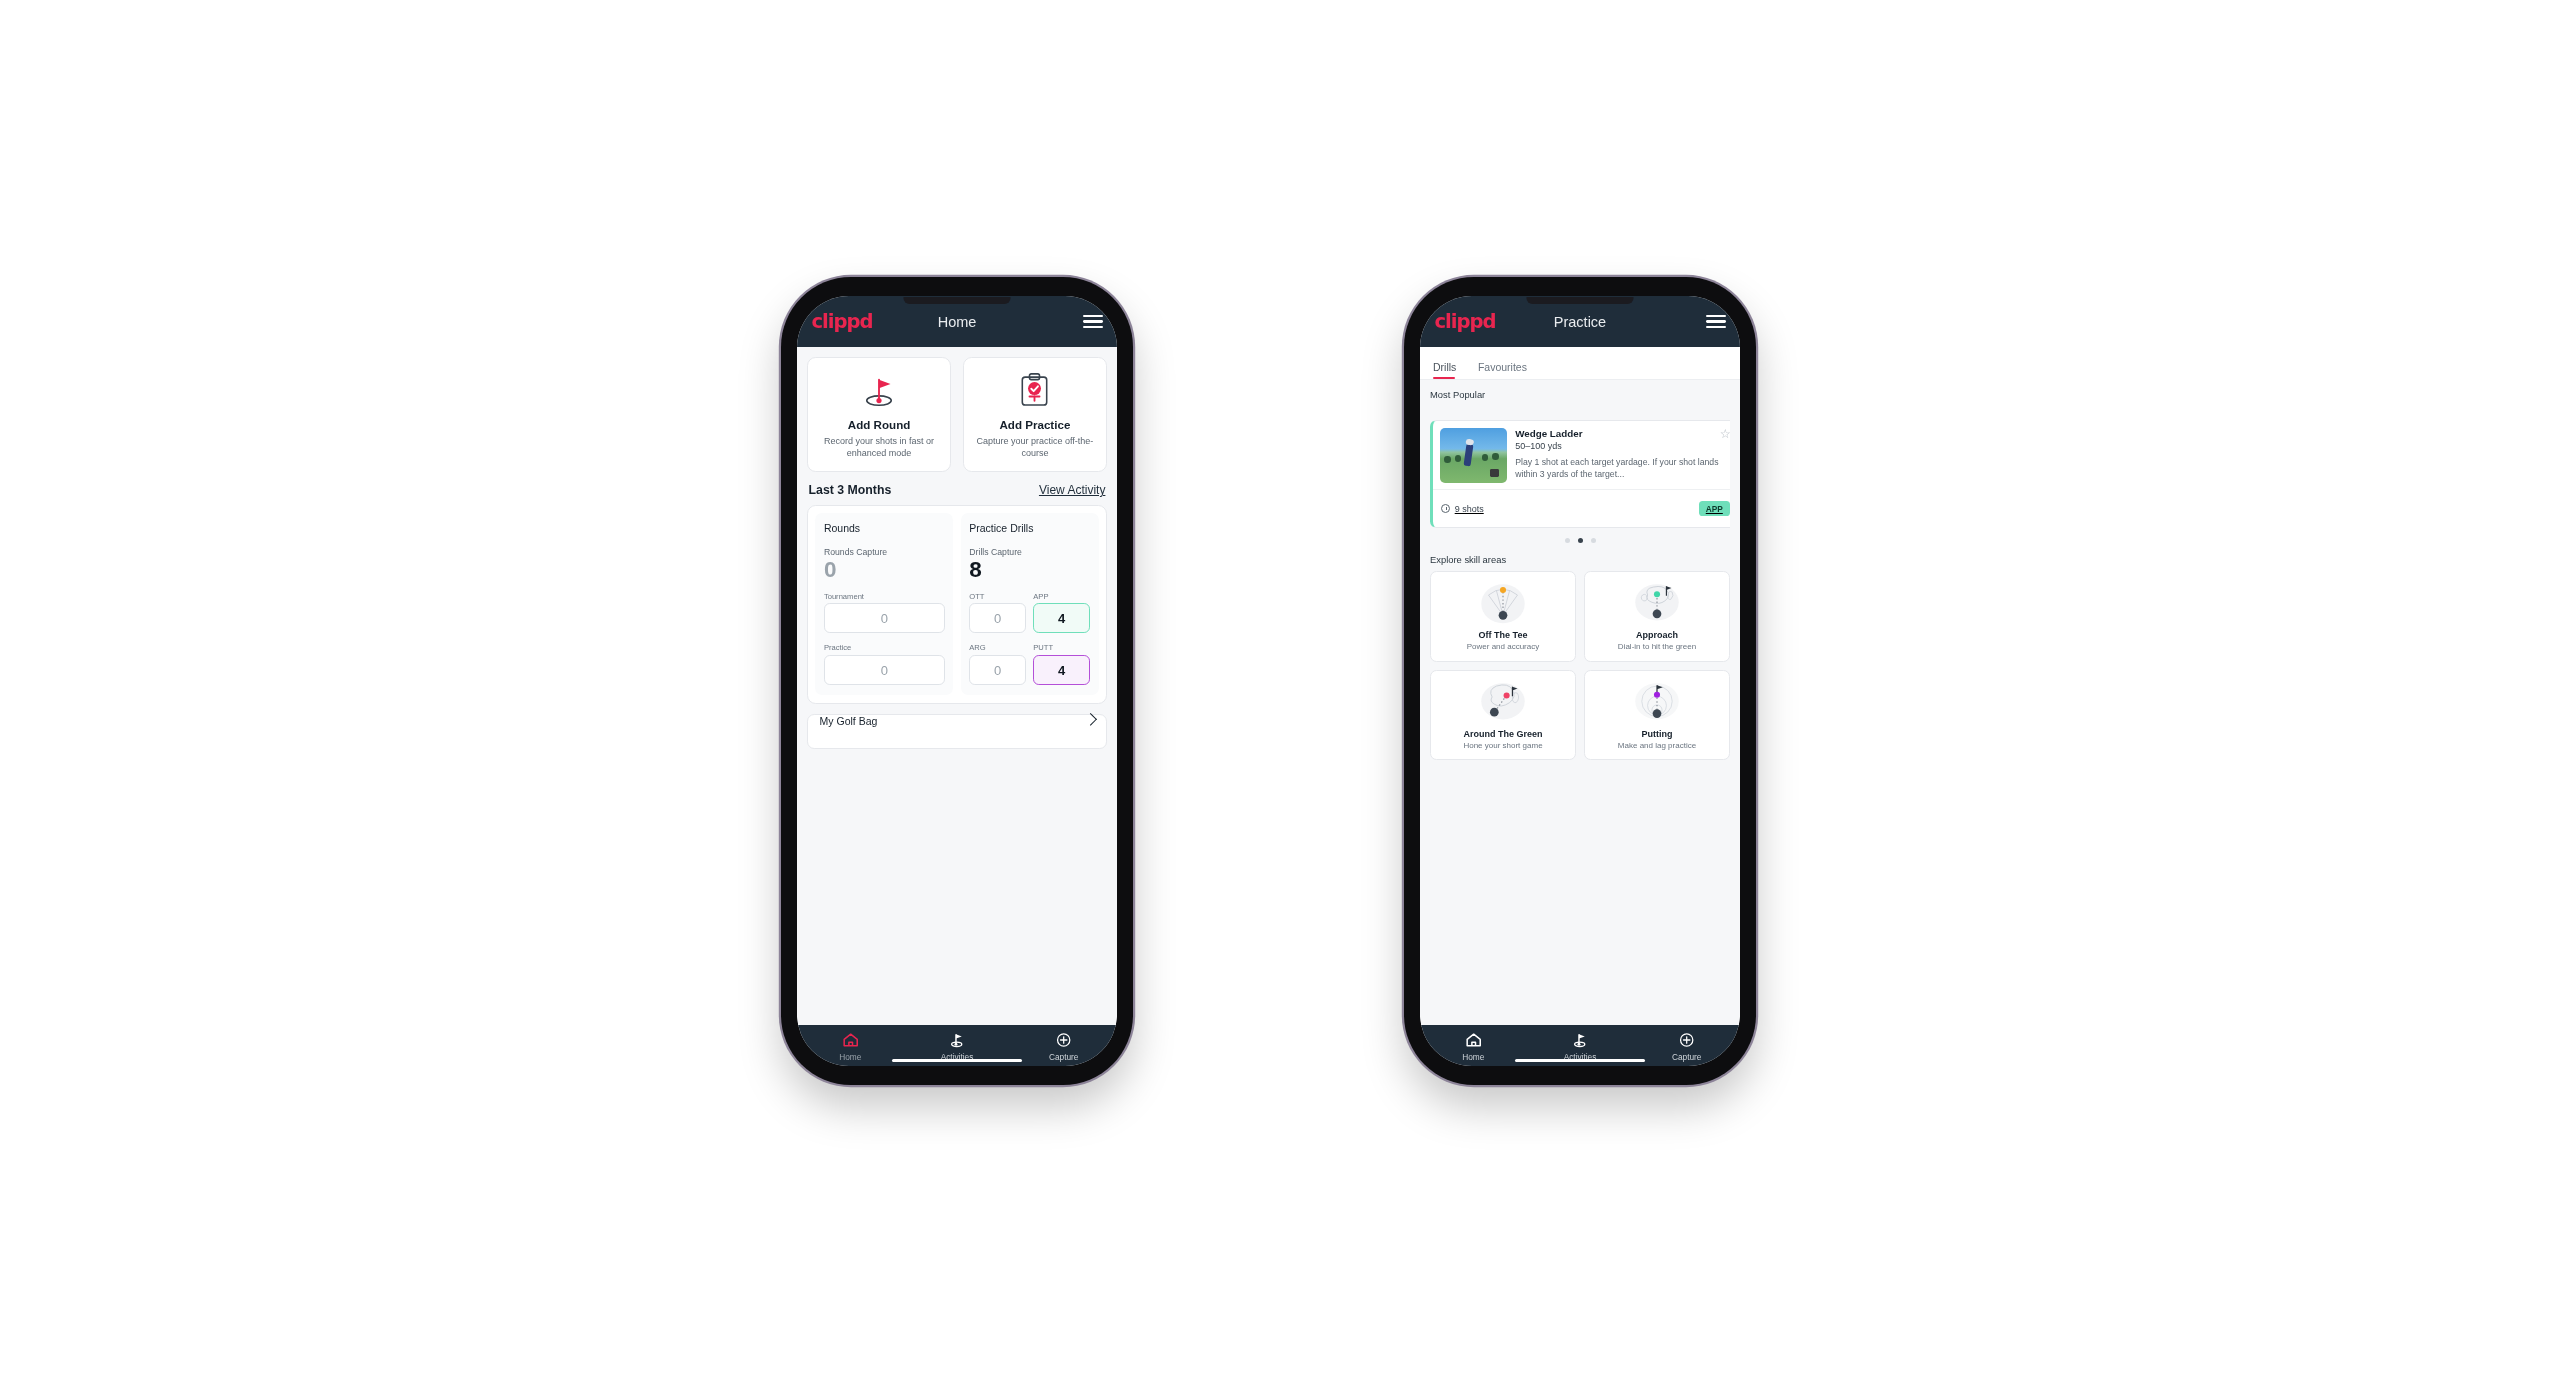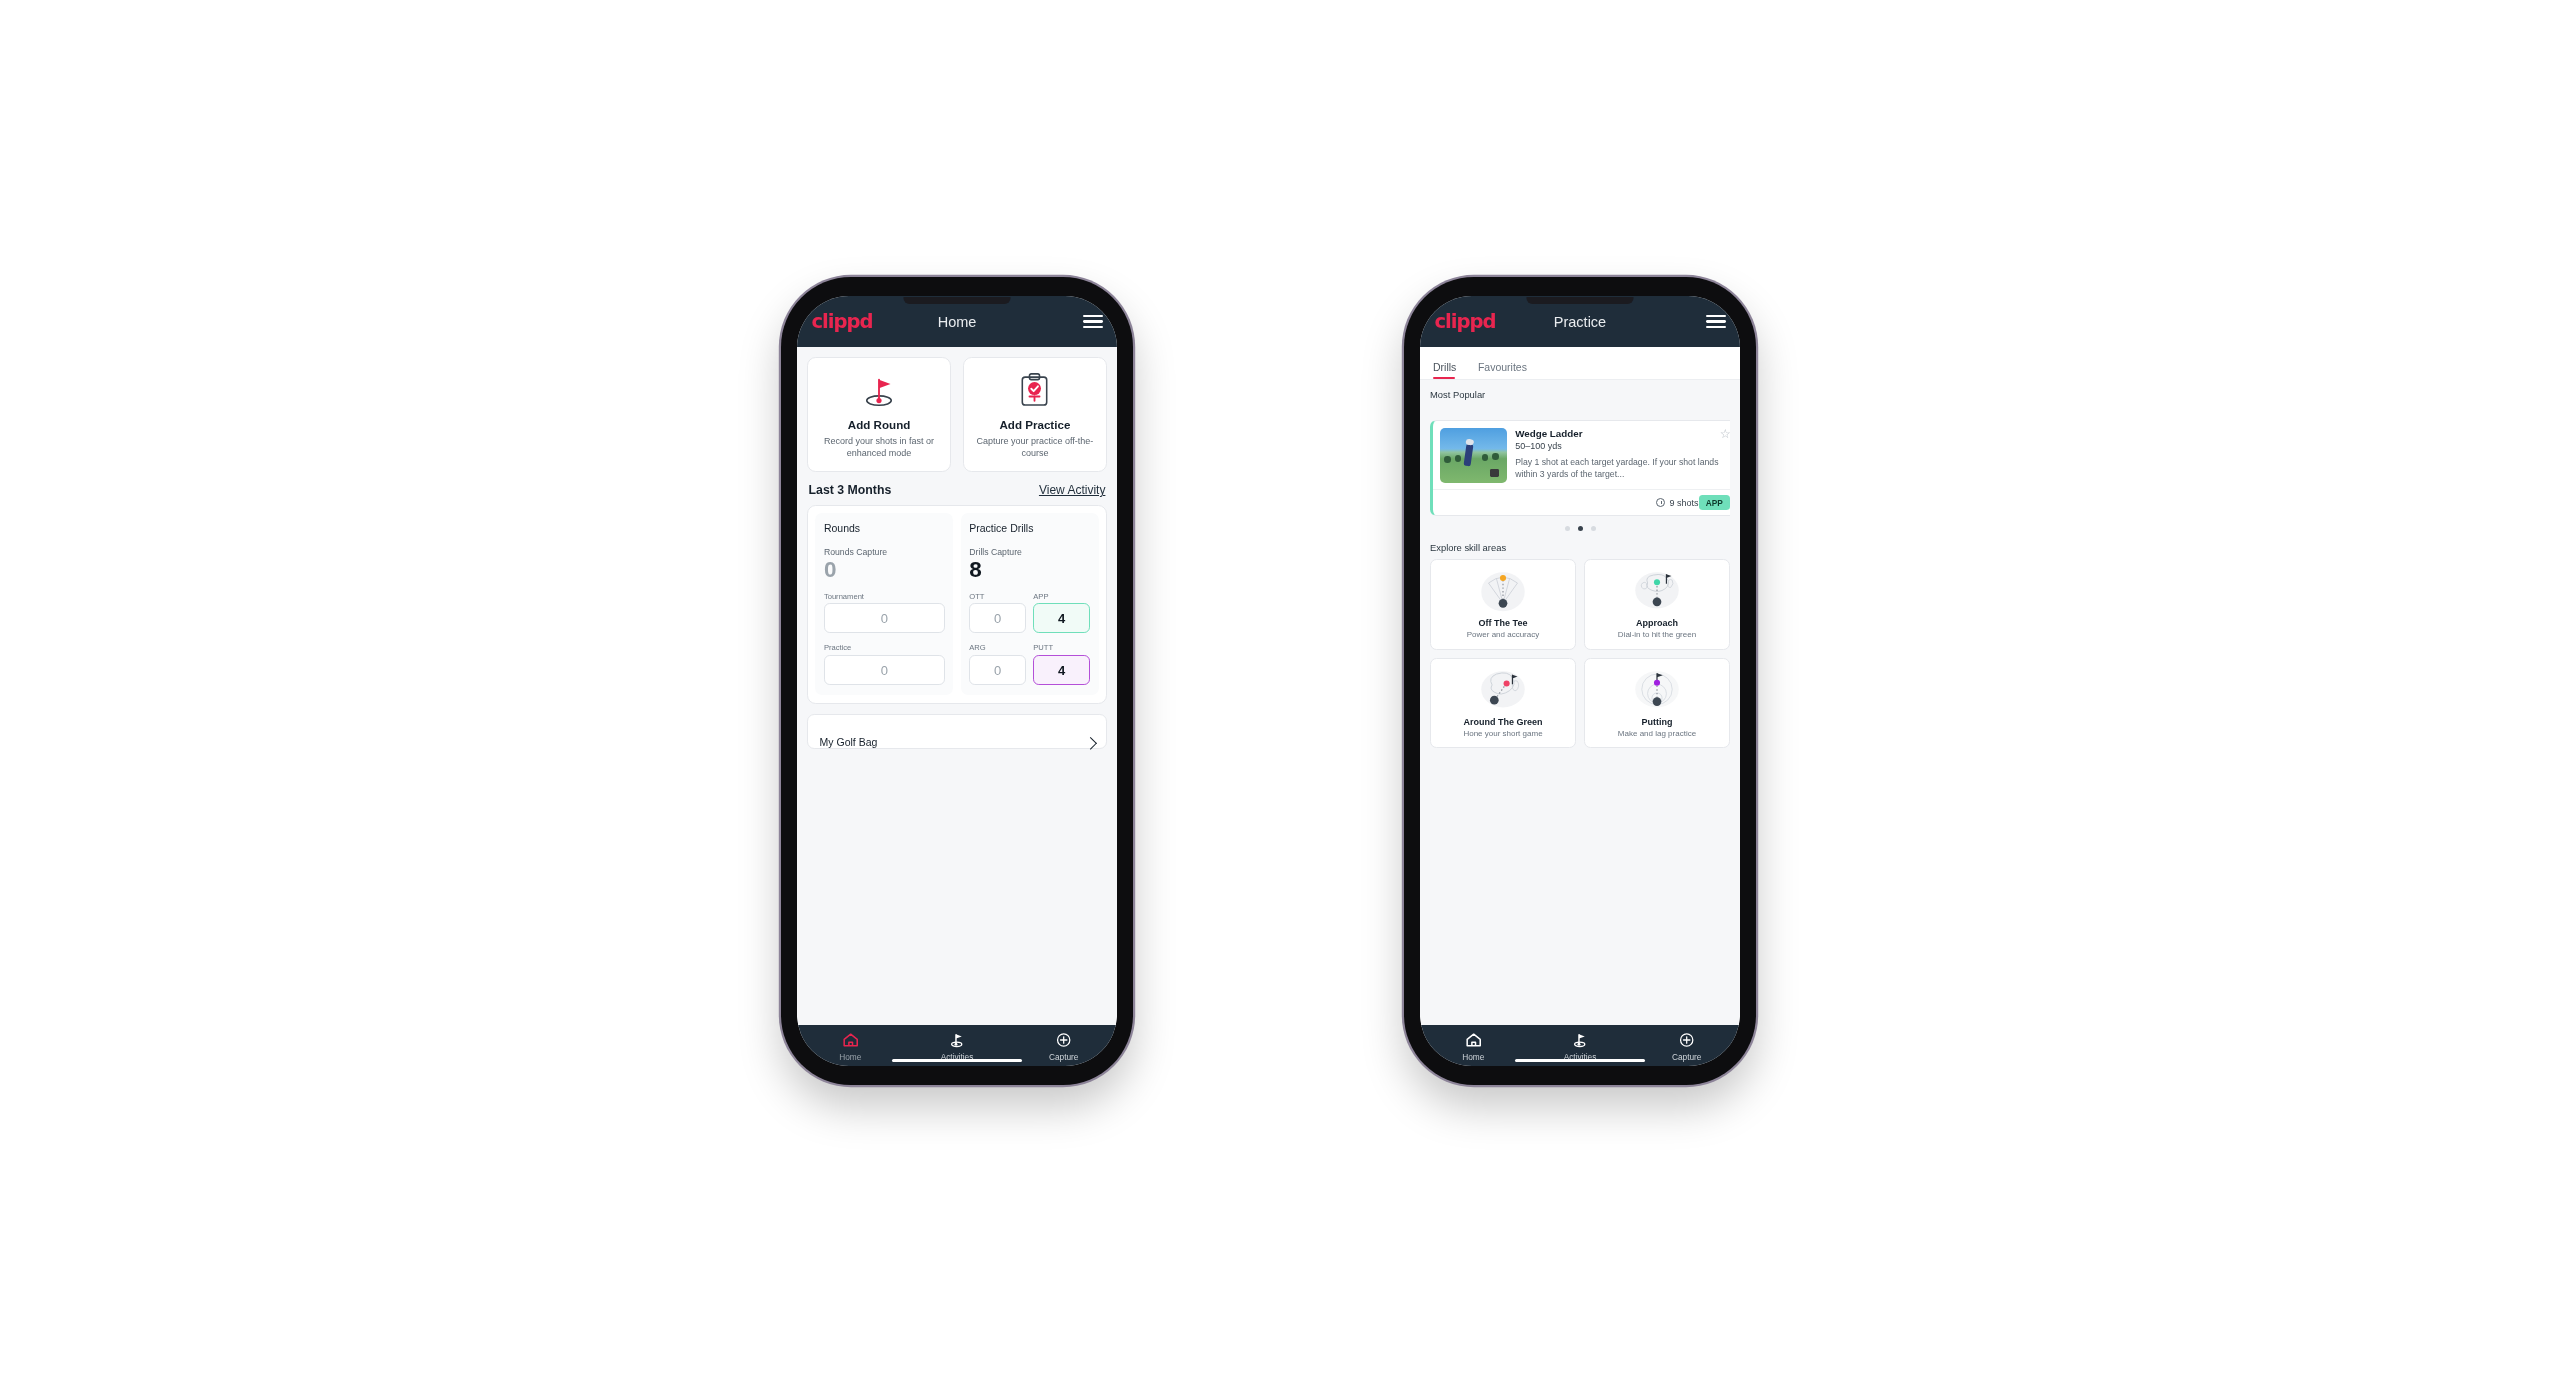--- a/index.html
+++ b/index.html
@@ -102,21 +102,21 @@
     display: flex; align-items: center; justify-content: center;
     font-size: 13px; color: #9aa3ab;
   }
   .grid2 { display: flex; gap: 7.2px; }
   .grid2 > div { flex: 1; }
   .field-box.app { border-color: #6fdfba; background: #f1fbf7; color: #101820; font-weight: 700; }
   .field-box.putt { border-color: #b44fd8; background: #f9f1fc; color: #101820; font-weight: 700; }
 
   .bag-row {
     margin: 10px 10px 0; background: #fff; border: 0.7px solid #e6e8ec;
-    border-radius: 7.2px; height: 35px; display: flex; align-items: flex-end;
+    border-radius: 7.2px; height: 35px; display: flex; align-items: flex-start;
     justify-content: space-between; padding: 0 11.6px;
   }
   .bag-label { font-size: 10.5px; color: #16202b; }
   .chev { width: 8.7px; height: 8.7px; border-right: 1.9px solid #16202b; border-bottom: 1.9px solid #16202b; transform: rotate(-45deg); }
 
   
   .tabbar { background: #fff; display: flex; align-items: flex-end; padding: 0 13px; height: 33px; border-bottom: 0.7px solid #eceef1; flex: 0 0 auto; }
   .tab { font-size: 10.5px; padding: 0 10px 6.5px 0; margin-right: 11.6px; color: #6b7580; position: relative; }
   .tab.active { color: #4a535c; }
   .tab.active::after { content:""; position:absolute; left:0; right:11.6px; bottom:0; height:2.2px; background:#e8254f; border-radius:1.4px; }
@@ -141,22 +141,22 @@
   .thumb .golfer { position:absolute; left:37%; top:30%; width:6.5px; height:22px; background:#2b3f7a; border-radius:2.2px; transform: rotate(8deg); }
   .thumb .golfer::before { content:""; position:absolute; top:-5px; left:-0.7px; width:7.2px; height:5.8px; background:#dfe3ea; border-radius:50%; }
   .thumb .bag { position:absolute; right:12%; bottom:10%; width:8.7px; height:8.7px; background:#39393b; border-radius:1.4px; }
   .drill-meta { flex: 1; min-width: 0; }
   .drill-title-row { display: flex; align-items: flex-start; }
   .drill-title { font-size: 9.8px; font-weight: 700; color: #16202b; }
   .star { margin-left: auto; font-size: 12.3px; color: #b7bdc4; line-height: 1; }
   .drill-yards { font-size: 9px; color: #39434d; margin-top: 0.7px; }
   .drill-desc { font-size: 8.7px; color: #5c6670; line-height: 1.45; margin-top: 5px; }
   .drill-foot {
-    border-top: 0.7px solid #eef0f2; padding: 5px 8px;
-    display: flex; align-items: center; justify-content: flex-end;
+    border-top: 0.7px solid #eef0f2; padding: 11px 8px;
+    display: flex; align-items: center; justify-content: space-between; text-decoration: underline;
   }
   .shots { display: flex; align-items: center; gap: 4.3px; font-size: 9px; color: #39434d; }
   .clock { width: 9.4px; height: 9.4px; border: 1.2px solid #5c6670; border-radius: 50%; position: relative; }
   .clock::after { content:""; position:absolute; left:50%; top:1.8px; width:1.2px; height:3.3px; background:#5c6670; }
   .chip { background: #6fdfba; color: #0d3a2c; font-size: 8.3px; font-weight: 700; border-radius: 3.6px; padding: 2.9px 7.2px; }
   .peek { width: 10px; flex: 0 0 auto; background:#fff; border:0.7px solid #e6e8ec; border-left: 3.6px solid #9b27d6; border-radius: 6.5px; }
 
   .dots { display: flex; gap: 8px; justify-content: center; margin: 9.4px 0 0; }
   .dot { width: 5px; height: 5px; border-radius: 50%; background: #d7dbe0; }
   .dot.active { background: #39434d; }

